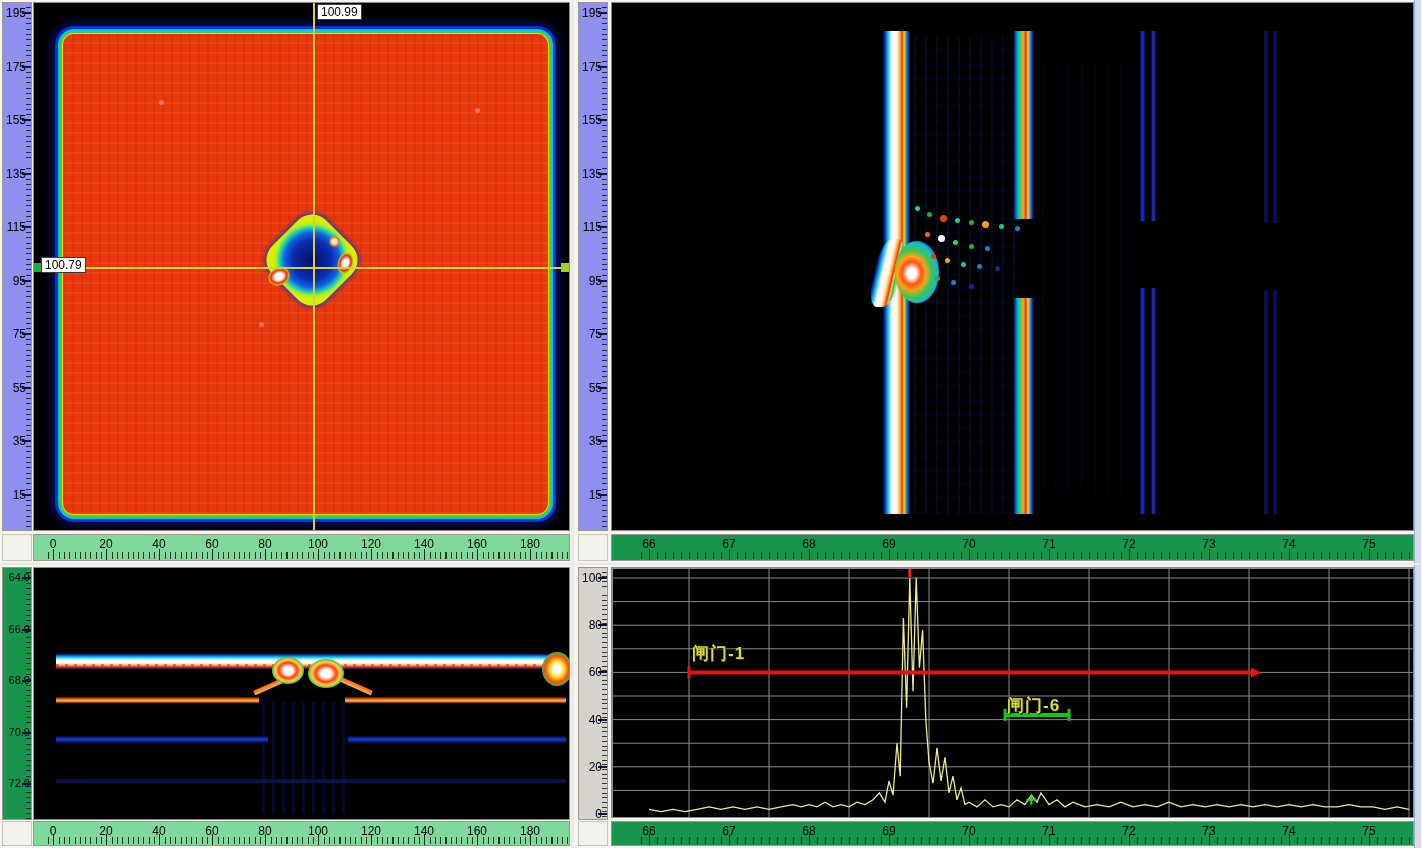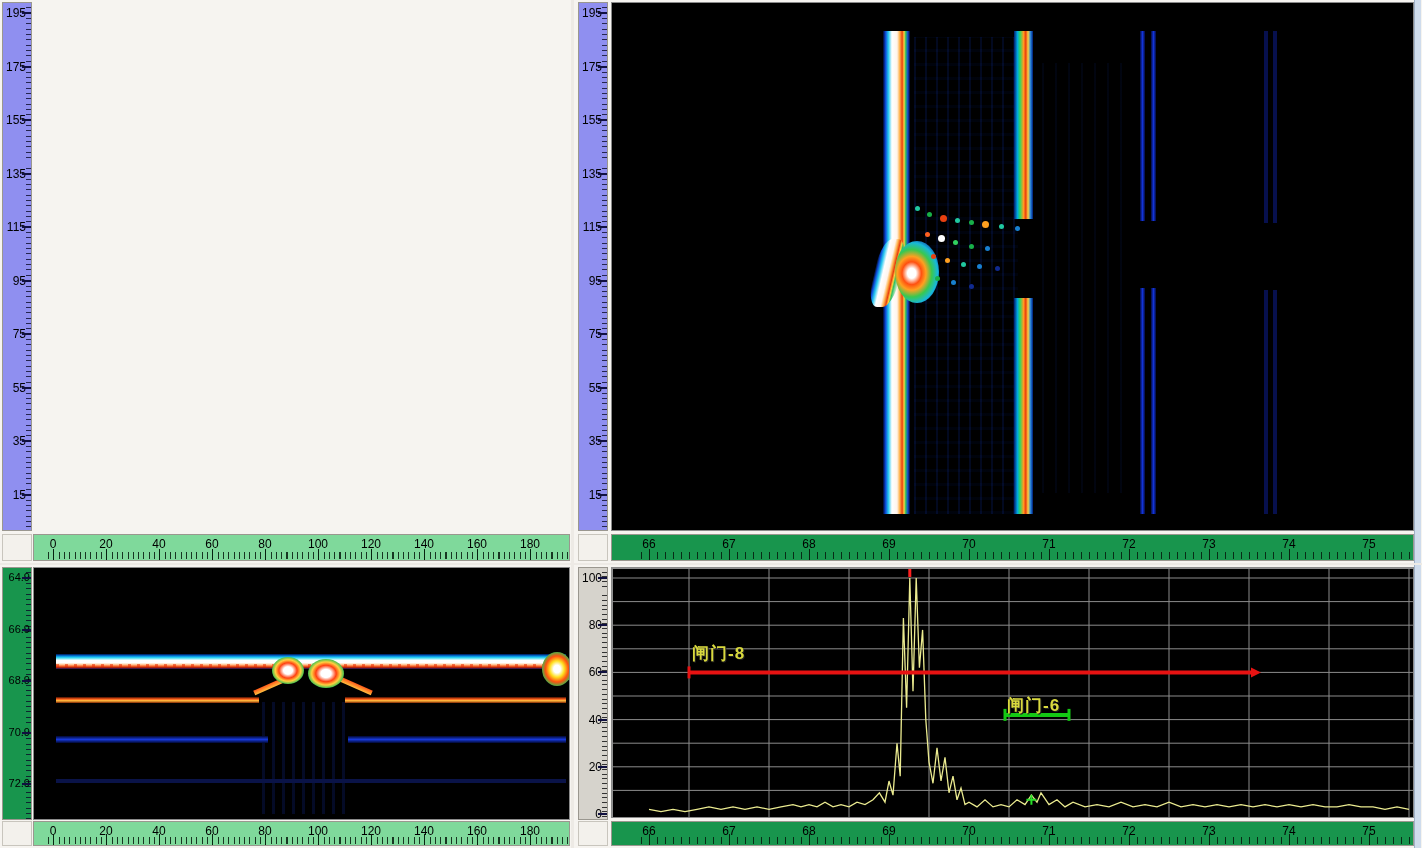--- a/index.html
+++ b/index.html
@@ -146,20 +146,39 @@
         <div class="maj" style="top: 276.5px;"></div>
         <span class="lab" style="top: 324px;">75</span>
         <div class="maj" style="top: 330px;"></div>
         <span class="lab" style="top: 377.5px;">55</span>
         <div class="maj" style="top: 383.5px;"></div>
         <span class="lab" style="top: 431px;">35</span>
         <div class="maj" style="top: 437px;"></div>
         <span class="lab" style="top: 484.5px;">15</span>
         <div class="maj" style="top: 490.5px;"></div>
       </div>
+    <div class="content" id="cscan-view" style="left:33px;top:2px;width:537px;height:529px;">
+      <div class="scan-square">
+        <div class="pinkdot" style="left:96px;top:66px;"></div>
+        <div class="pinkdot" style="left:412px;top:74px;"></div>
+        <div class="pinkdot" style="left:196px;top:288px;"></div>
+      </div>
+      <div class="defect">
+        <div class="defect-core"></div>
+        <div class="spot s1"></div>
+        <div class="spot s2"></div>
+        <div class="spot s3"></div>
+      </div>
+      <div class="ch-v" style="left:279px;"></div>
+      <div class="ch-h" style="top:264px;"></div>
+      <div class="ch-end" style="left:0;top:260px;"></div>
+      <div class="ch-end" style="right:0;top:260px;background:#9ad01e;"></div>
+      <div class="cursor-label" style="left:283px;top:1px;">100.99</div>
+      <div class="cursor-label" style="left:7px;top:254px;">100.79</div>
+    </div>
     <div class="hruler lgreen" id="cscan-xruler" style="left:33px;top:534px;width:537px;height:27px;">
       <div class="ticks"></div>
     <span class="lab" style="left: 19px;">0</span>
         <div class="maj" style="left: 19px;"></div>
         <span class="lab" style="left: 72px;">20</span>
         <div class="maj" style="left: 72px;"></div>
         <span class="lab" style="left: 125px;">40</span>
         <div class="maj" style="left: 125px;"></div>
         <span class="lab" style="left: 178px;">60</span>
         <div class="maj" style="left: 178px;"></div>
@@ -344,21 +363,21 @@
           <polyline points="37.0,241.3 49.0,243.6 61.0,241.3 73.0,243.6 85.0,241.3 97.0,238.9 109.0,241.3 121.0,238.9 133.0,241.3 145.0,238.9 157.0,241.3 169.0,238.9 181.0,236.6 189.0,238.9 197.0,236.6 205.0,238.9 213.0,234.2 221.0,238.9 229.0,236.6 237.0,238.9 245.0,234.2 253.0,236.6 261.0,231.8 267.4,224.8 273.0,234.2 277.0,213.0 281.0,227.1 285.0,175.2 288.2,208.2 291.4,50.1 294.6,139.8 297.8,10.0 301.0,123.3 304.2,10.0 307.4,99.7 310.6,61.9 313.8,151.6 317.0,194.1 321.0,215.3 325.0,179.9 329.0,213.0 333.0,189.4 337.0,224.8 341.0,208.2 345.0,231.8 349.0,220.0 353.0,236.6 357.0,234.2 365.0,238.9 373.0,231.8 381.0,238.9 389.0,236.6 397.0,238.9 405.0,231.8 413.0,236.6 419.4,227.1 425.0,234.2 429.0,224.8 437.0,236.6 445.0,231.8 453.0,238.9 461.0,234.2 473.0,238.9 485.0,236.6 497.0,238.9 509.0,234.2 521.0,238.9 533.0,236.6 545.0,238.9 557.0,234.2 569.0,238.9 581.0,236.6 593.0,238.9 605.0,236.6 617.0,238.9 629.0,236.6 641.0,238.9 653.0,236.6 665.0,238.9 677.0,236.6 689.0,238.9 701.0,236.6 713.0,238.9 725.0,238.9 737.0,236.6 749.0,238.9 761.0,238.9 773.0,241.3 785.0,238.9 797.0,241.3" fill="none" stroke="#ebeb90" stroke-width="1.3"></polyline>
           <line x1="77" y1="104.4" x2="640.9999999999998" y2="104.4" stroke="#e81212" stroke-width="4" _i="true"></line>
           <line x1="77" y1="98.4" x2="77" y2="110.4" stroke="#e81212" stroke-width="3"></line>
           <polygon points="648.9999999999998,104.4 638.9999999999998,99.4 638.9999999999998,109.4" fill="#e81212"></polygon>
           <line x1="393.0000000000002" y1="146.88" x2="457" y2="146.88" stroke="#14c814" stroke-width="4" _i="true"></line>
           <line x1="393.0000000000002" y1="140.88" x2="393.0000000000002" y2="152.88" stroke="#14c814" stroke-width="3"></line>
           <line x1="457" y1="140.88" x2="457" y2="152.88" stroke="#14c814" stroke-width="3"></line>
           <rect x="296.3000000000004" y="1" width="3" height="8" fill="#ff2020"></rect>
           <path d="M414.4000000000001 231.84 h10 M419.4000000000001 226.84 v10" stroke="#28e028" stroke-width="2" fill="none"></path>
         </svg>
-      <div class="gate-label" id="gate1-label" style="left: 80px; top: 74.4px;">闸门-8</div>
+      <div class="gate-label" id="gate1-label" style="left: 80px; top: 74.4px;">闸门-1</div>
       <div class="gate-label" id="gate2-label" style="left: 395px; top: 125.88px;">闸门-6</div>
     </div>
     <div class="hruler dgreen coarse" id="ascan-xruler" style="left:37px;top:256px;width:803px;height:25px;">
       <div class="ticks"></div>
     <span class="lab" style="left: 37px;">66</span>
         <div class="maj" style="left: 37px;"></div>
         <span class="lab" style="left: 117px;">67</span>
         <div class="maj" style="left: 117px;"></div>
         <span class="lab" style="left: 197px;">68</span>
         <div class="maj" style="left: 197px;"></div>

